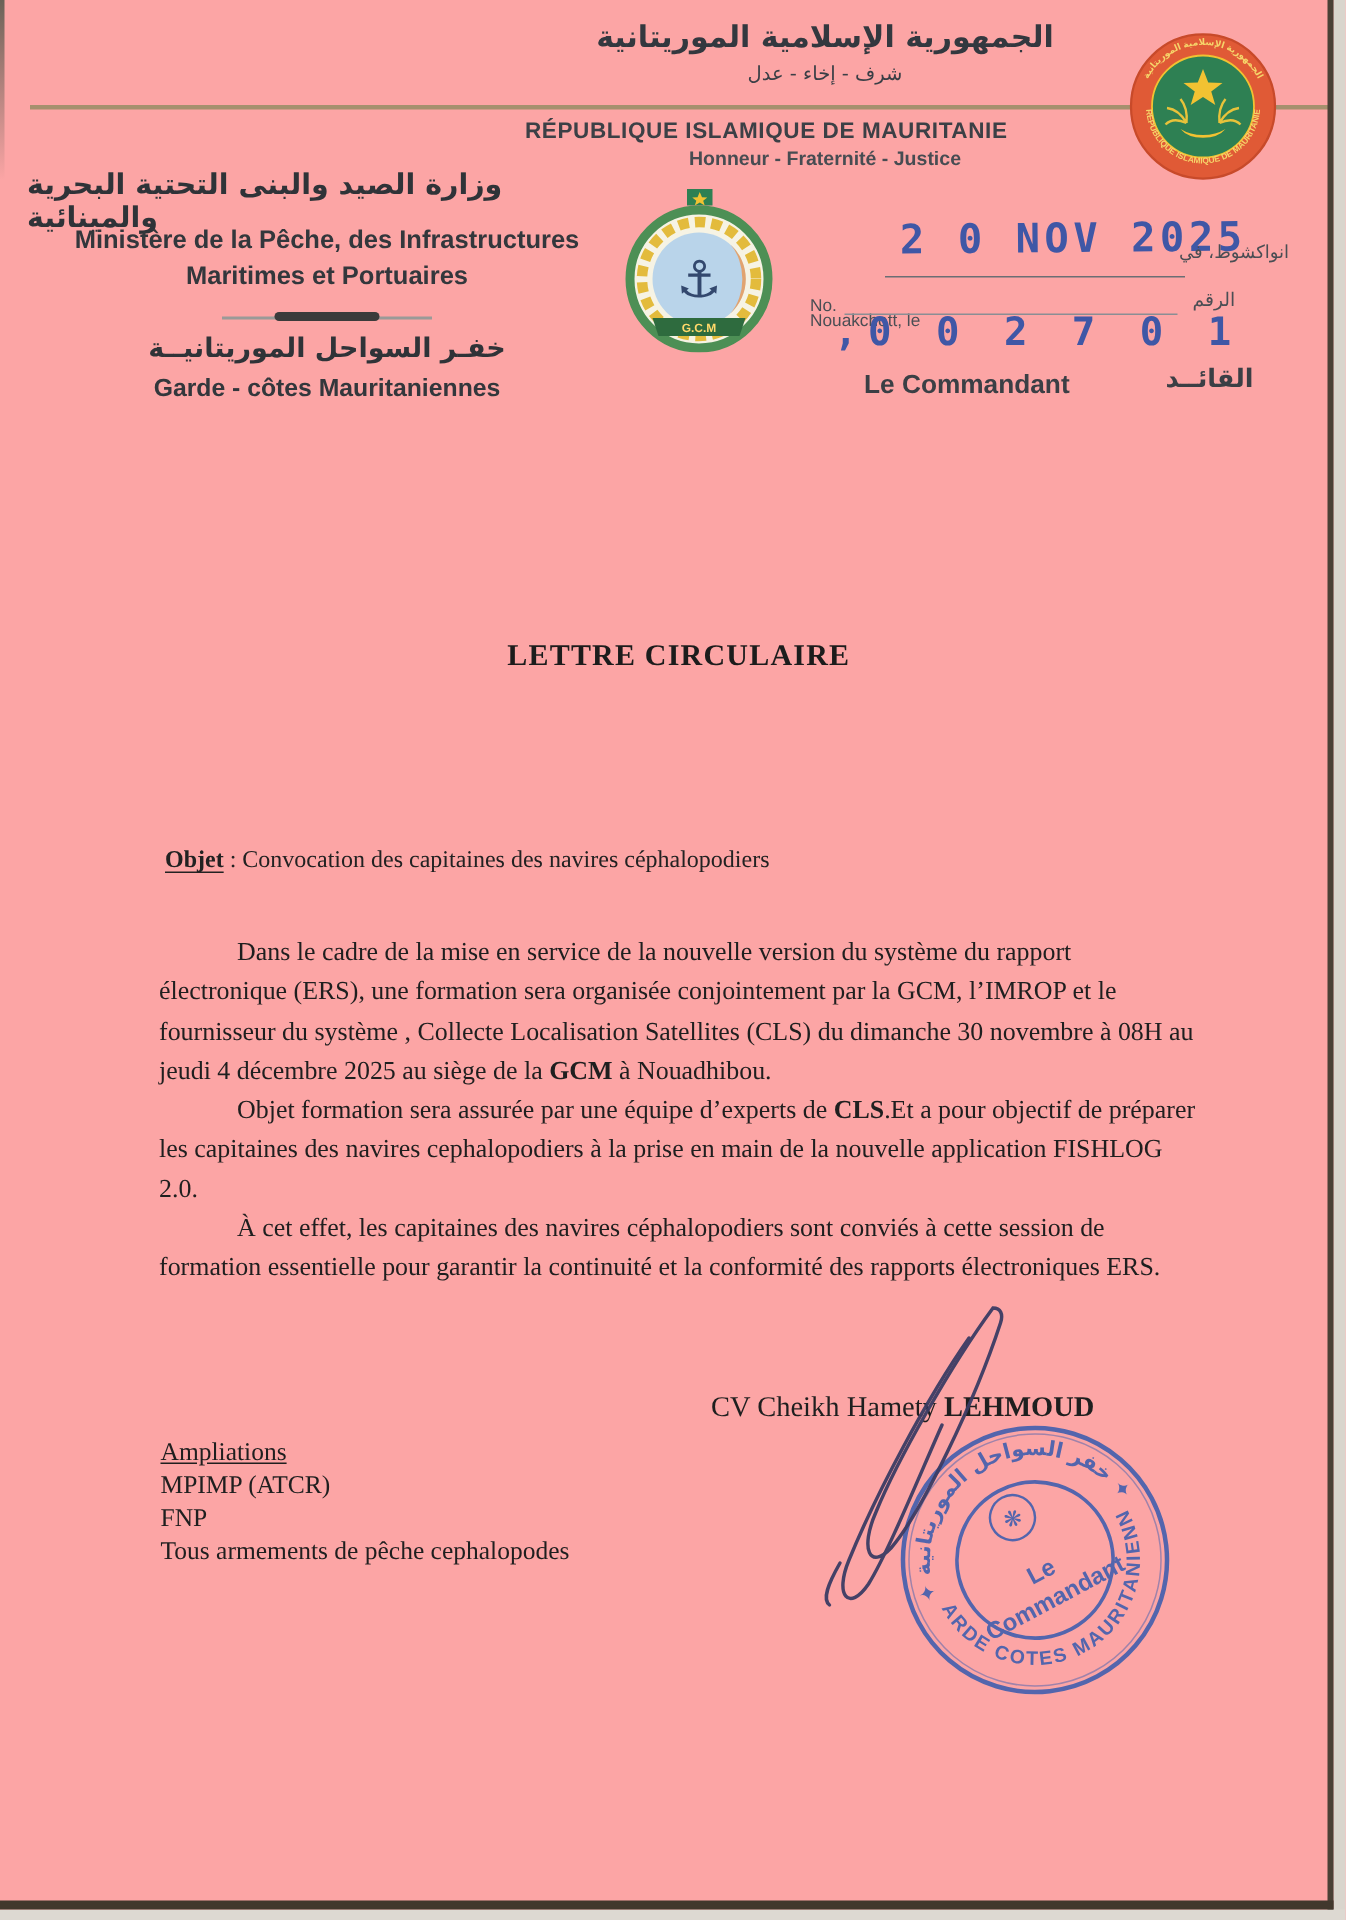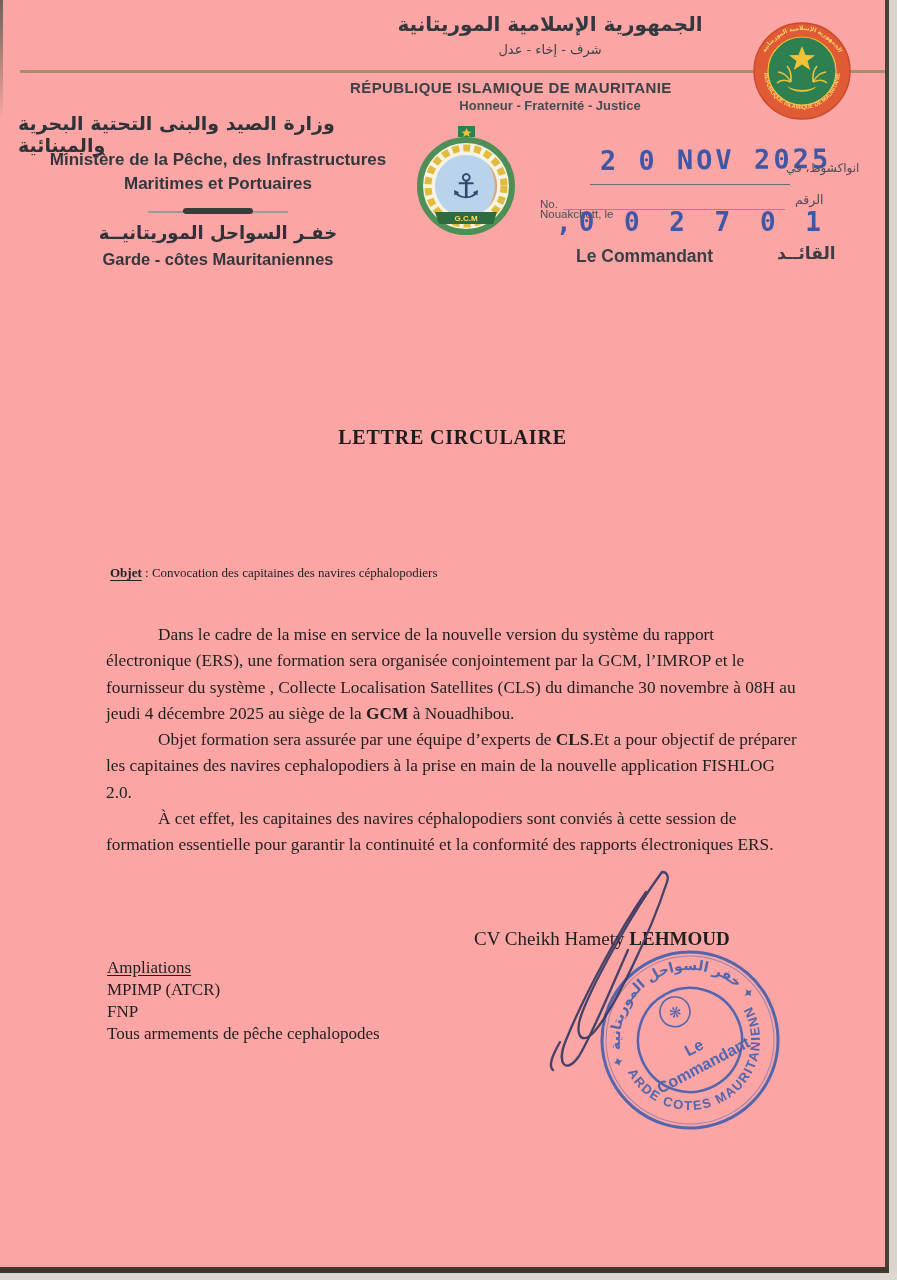--- a/index.html
+++ b/index.html
@@ -44,21 +44,21 @@
   .ref-no-ar{left:795px;top:192px;font-size:12.5px;color:#4a4e54;}
   .num-stamp{left:556px;top:207px;font-family:"DejaVu Sans Mono",monospace;font-weight:bold;
              font-size:26px;letter-spacing:7px;color:#3f57a6;}
   .cmdt-fr{left:576px;top:246px;font-size:17.5px;font-weight:bold;color:#3b3f45;}
   .cmdt-ar{left:765px;top:243px;font-size:17px;font-weight:bold;color:#3b3f45;margin-left:12px;}
 
   .title{left:0;top:426px;width:905px;text-align:center;font-size:20px;font-weight:bold;
          letter-spacing:.8px;color:#1c1c1c;}
   .title .serif{font-family:"Liberation Serif","DejaVu Serif",serif;}
 
-  .subject{left:110px;top:565px;width:700px;font-size:13px;color:#222;}
+  .subject{left:110px;top:565px;width:700px;font-size:16px;color:#222;}
   .subject b{text-decoration:underline;text-underline-offset:3px;}
 
   .body-text{left:106px;top:622px;width:697px;font-size:17.3px;line-height:26.3px;color:#1f1f1f;text-align:left;}
   .body-text p{margin:0;text-indent:52px;}
 
   .sig-name{left:474px;top:928px;font-size:19px;color:#1f1f1f;}
 
   .ampl{left:107px;top:957px;font-size:17px;line-height:22px;color:#1f1f1f;}
   .ampl .u{text-decoration:underline;text-underline-offset:2px;}
   .ampl div{margin:0;}

